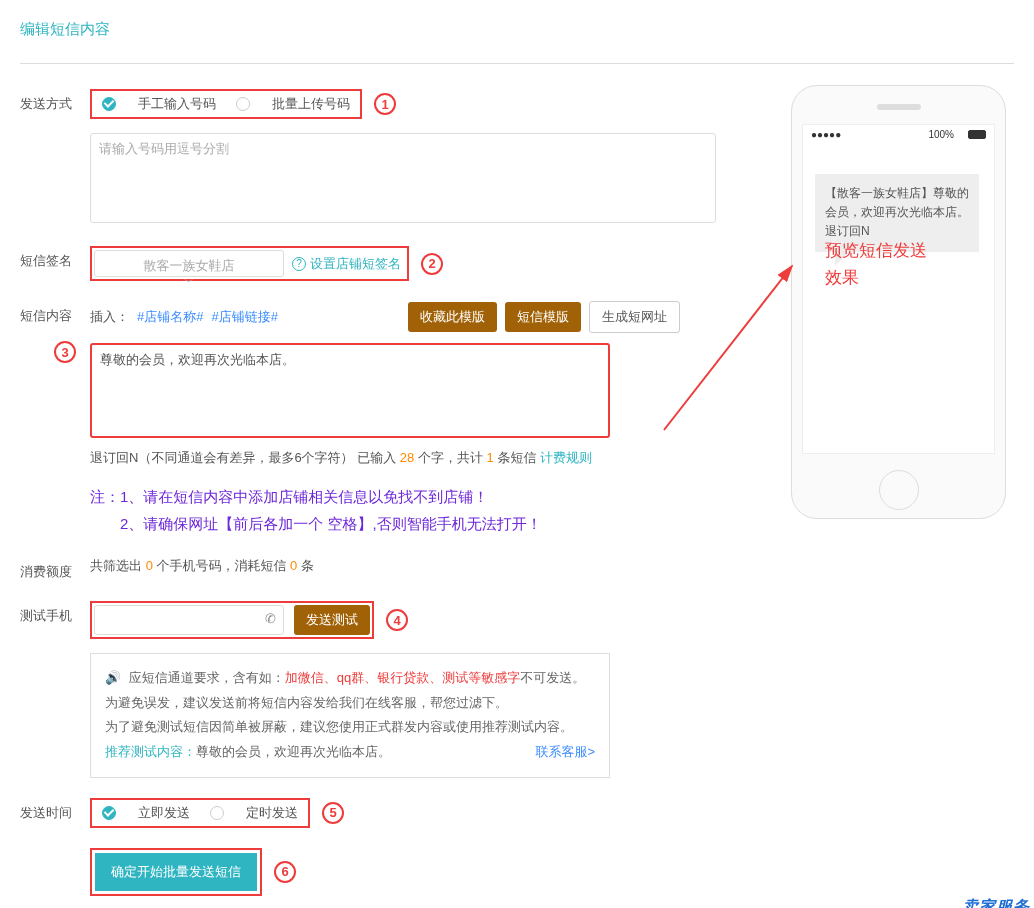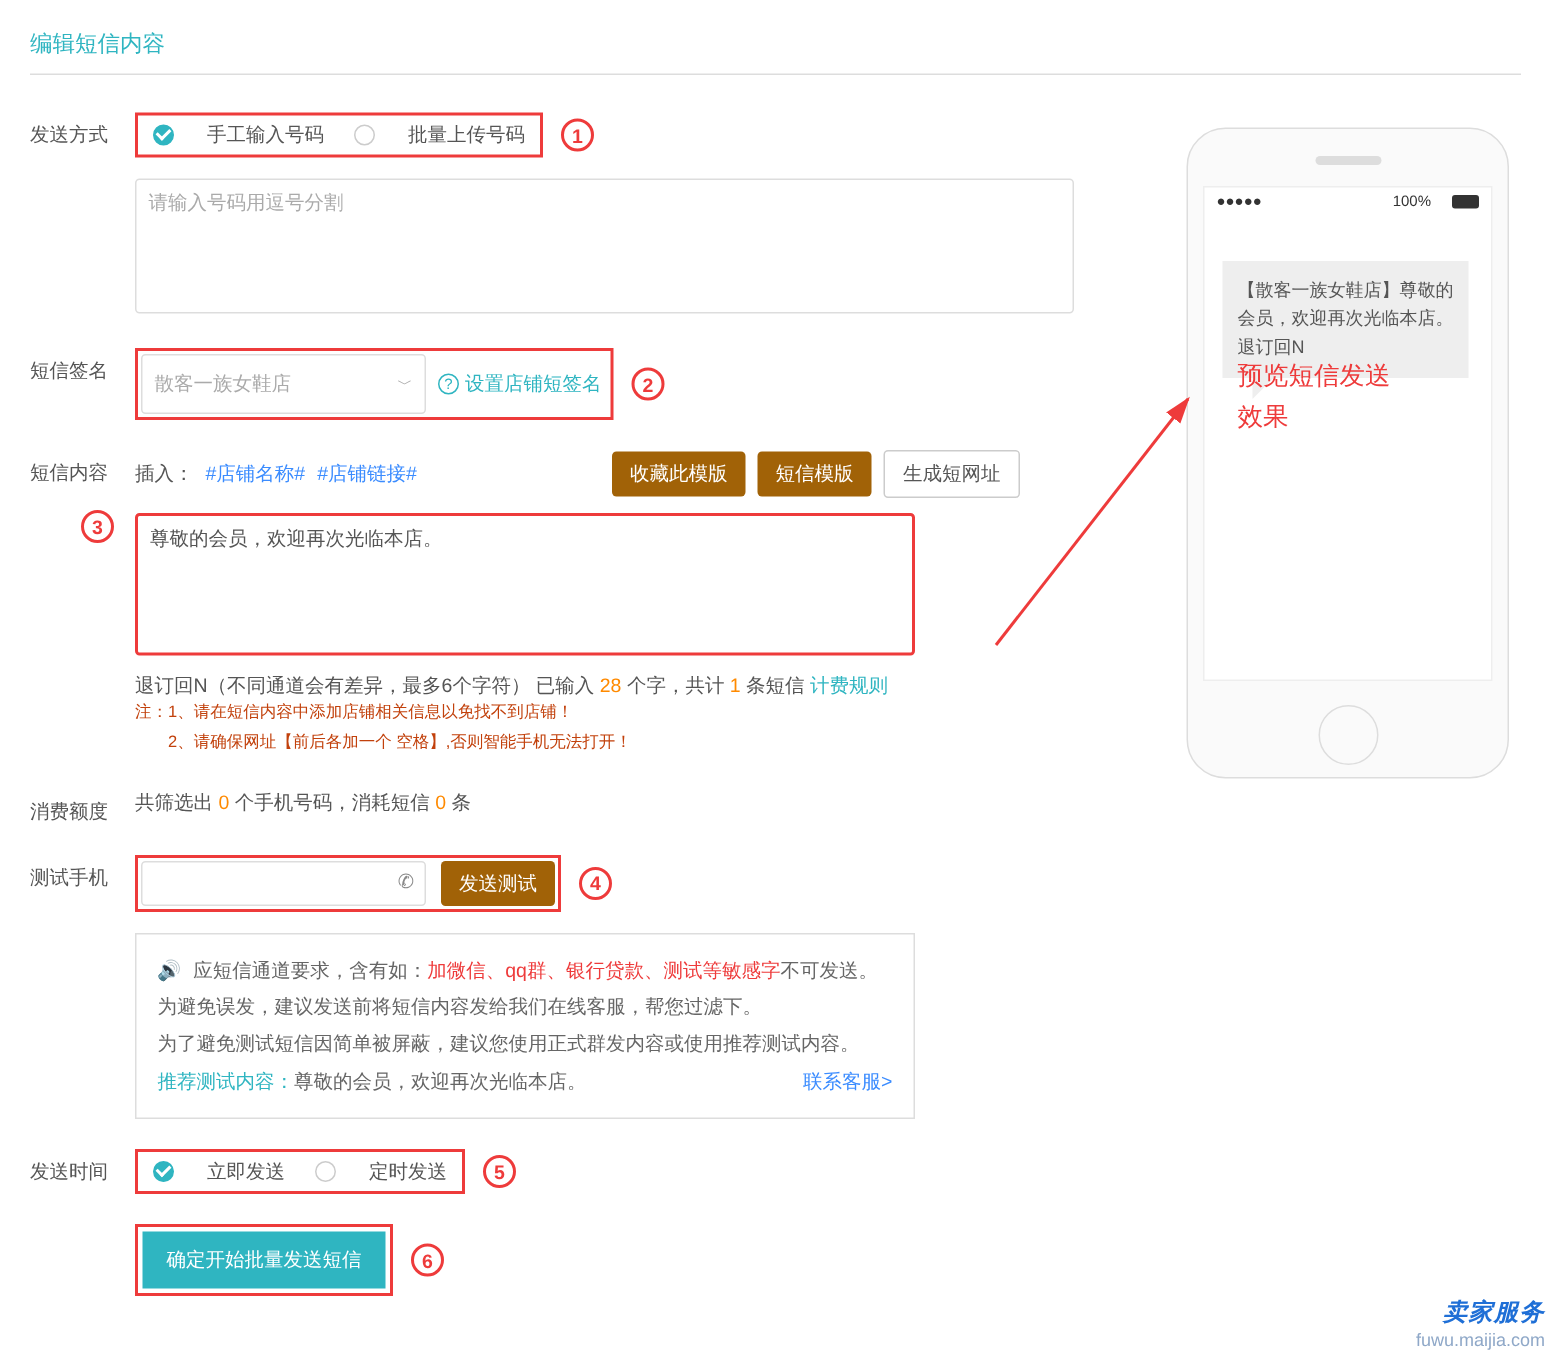--- a/index.html
+++ b/index.html
@@ -1,48 +1,48 @@
 <!DOCTYPE html>
 <html><head>
 <meta charset="utf-8">
 <style>
   * { box-sizing: border-box; margin: 0; padding: 0; }
   body { font-family: "Microsoft YaHei", Arial, sans-serif; font-size: 13px; color: #555; background: #fff; width: 1034px; position: relative; }
   .page { padding: 20px; position: relative; }
-  .section-title { color: #2fb5c1; font-size: 15px; padding-bottom: 10px; border-bottom: 1px solid #ddd; margin-bottom: 25px; }
+  .section-title { color: #2fb5c1; font-size: 15px; padding-bottom: 24px; border-bottom: 1px solid #ddd; margin-bottom: 25px; }
   .form-row { display: flex; margin-bottom: 20px; align-items: flex-start; }
   .row-label { width: 70px; flex-shrink: 0; color: #555; padding-top: 6px; }
   .row-content { flex: 1; max-width: 590px; }
   .radio-group { border: 2px solid #ee3b3b; padding: 4px 10px; display: inline-flex; align-items: center; gap: 20px; }
   .radio-opt { display: flex; align-items: center; gap: 22px; cursor: pointer; }
   .radio-circle { width: 14px; height: 14px; border-radius: 50%; background: #fff; border: 1px solid #ccc; display: inline-block; position: relative; }
   .radio-circle.checked { background: #2fb5c1; border-color: #2fb5c1; }
   .radio-circle.checked::after { content: ""; position: absolute; left: 3px; top: 0px; width: 4px; height: 7px; border: solid #fff; border-width: 0 2px 2px 0; transform: rotate(45deg); }
   .marker { width: 22px; height: 22px; border-radius: 50%; border: 2px solid #ee3b3b; color: #ee3b3b; font-weight: bold; display: inline-flex; align-items: center; justify-content: center; font-size: 13px; }
   .marker-inline { margin-left: 12px; }
   .marker-abs { position: absolute; }
   textarea, input[type=text], .select-box { border: 1px solid #ddd; border-radius: 3px; padding: 6px 8px; font-size: 13px; font-family: inherit; color: #555; width: 100%; resize: none; }
   textarea::placeholder, input::placeholder { color: #aaa; }
   .phone-numbers-ta { width: 626px; height: 90px; }
   .sig-wrap { border: 2px solid #ee3b3b; padding: 2px 6px 2px 2px; display: inline-flex; align-items: center; }
-  .select-box { display: inline-flex; align-items: center; justify-content: space-between; width: 190px; height: 40px; color: #aaa; }
+  .select-box { display: inline-flex; align-items: center; justify-content: space-between; width: 190px; height: 27px; color: #aaa; flex-direction: column; }
   .chev { font-size: 10px; color: #aaa; }
   .link-teal { color: #2fb5c1; cursor: pointer; display: inline-flex; align-items: center; gap: 4px; }
   .q-icon { width: 14px; height: 14px; border: 1px solid #2fb5c1; border-radius: 50%; display: inline-flex; align-items: center; justify-content: center; color: #2fb5c1; font-size: 10px; }
   .content-toolbar { display: flex; align-items: center; gap: 8px; margin-bottom: 10px; flex-wrap: wrap; }
   .insert-label { color: #555; }
   .link-blue { color: #3b8cff; cursor: pointer; }
   .btn { border: none; border-radius: 3px; padding: 6px 12px; font-size: 13px; cursor: pointer; }
   .btn-teal { background: #a16207; color: #fff; }
   .btn-outline { background: #fff; color: #555; border: 1px solid #ccc; }
   .content-ta { width: 520px; height: 95px; border: 2px solid #ee3b3b; }
   .counter-line { font-size: 13px; color: #555; margin-top: 8px; }
   .orange { color: #ff8a00; }
   .red { color: #ee3b3b; }
-  .note-box { color: #c2410c; font-size: 11px; margin-top: 0; line-height: 1.8; }
+  .note-box { color: #6d28d9; font-size: 15px; margin-top: 16px; line-height: 1.8; }
   .test-wrap { border: 2px solid #ee3b3b; padding: 2px; display: inline-flex; align-items: center; gap: 10px; }
   .phone-input-wrap { position: relative; width: 190px; }
   .phone-input-wrap input { height: 30px; padding-right: 28px; }
   .phone-icon { position: absolute; right: 8px; top: 6px; color: #888; }
   .tips-box { border: 1px solid #ddd; padding: 12px 14px; width: 520px; line-height: 1.9; font-size: 13px; color: #666; position: relative; }
   .speaker { color: #ee3b3b; margin-right: 4px; }
   .tips-contact { position: absolute; right: 14px; bottom: 12px; color: #3b8cff; cursor: pointer; }
   .submit-wrap { border: 2px solid #ee3b3b; padding: 3px; display: inline-block; }
   .submit-btn { background: #2fb5c1; color: #fff; border: none; padding: 10px 16px; font-size: 13px; cursor: pointer; }
   

